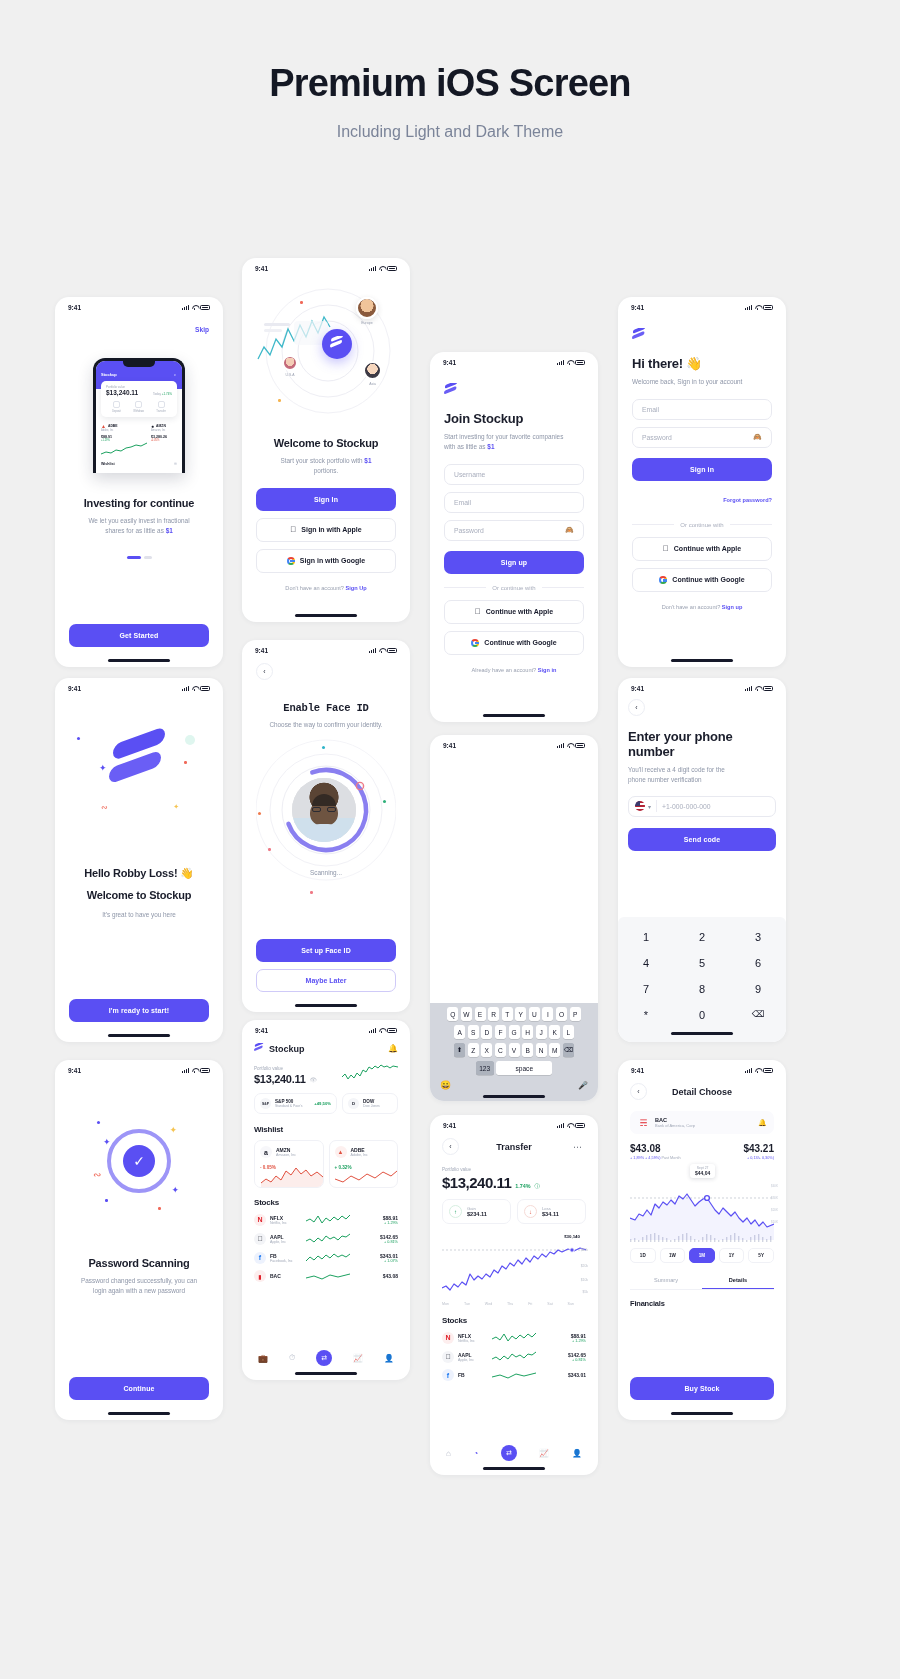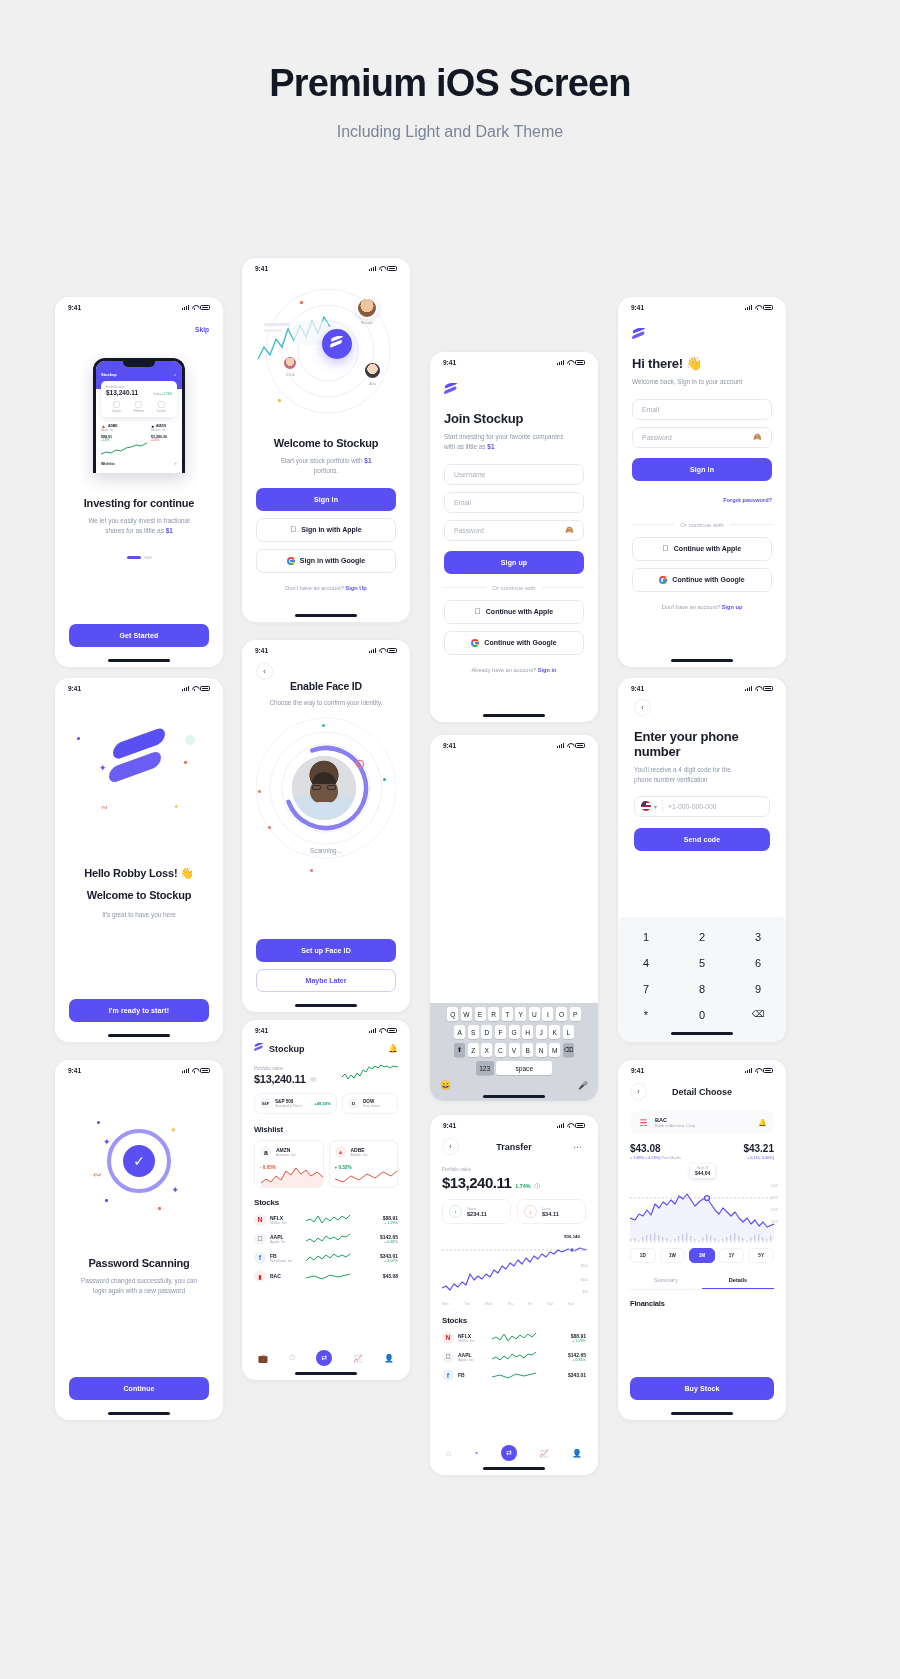--- a/index.html
+++ b/index.html
@@ -389,21 +389,21 @@
               <i></i>
               <i></i>
               <i></i>
             </span>
           <span class="wifi"></span>
           <span class="batt"></span>
         </span>
       </div>
       <div class="body-pad">
         <div style="margin-top:6px;" class="backbtn">‹</div>
-        <div class="h2 center" style="margin-top:0;font-size:10.5px;">Enable Face ID</div>
+        <div class="h2 center" style="margin-top:22px;font-size:10.5px;font-family:Liberation Mono, monospace;">Enable Face ID</div>
         <div class="sub center" style="margin-top:6px;">Choose the way to confirm your identity.</div>
 
         <div style="position:relative;height:158px;margin-top:8px;">
           <svg width="140" height="150" viewBox="0 0 140 150" style="position:absolute;left:0;top:0;">
             <circle cx="70" cy="72" r="70" fill="none" stroke="#f4f4f8" stroke-width="1"></circle>
             <circle cx="70" cy="72" r="56" fill="none" stroke="#f1f1f6" stroke-width="1"></circle>
             <circle cx="70" cy="72" r="44" fill="none" stroke="#eeeef4" stroke-width="1"></circle>
             <circle cx="70" cy="72" r="40" fill="none" stroke="#8a7ff0" stroke-width="4.5" stroke-linecap="round" stroke-dasharray="188 252" transform="rotate(-110 70 72)"></circle>
             <circle cx="104" cy="48" r="3.6" fill="none" stroke="#ef7a86" stroke-width="1.4"></circle>
           </svg>
@@ -913,21 +913,21 @@
           <span class="sig">
               <i></i>
               <i></i>
               <i></i>
               <i></i>
             </span>
           <span class="wifi"></span>
           <span class="batt"></span>
         </span>
       </div>
-      <div style="padding:0 16px;">
+      <div style="padding:0 10px;">
         <div style="margin-top:4px;" class="backbtn">‹</div>
         <div class="h2" style="margin-top:13px;">Enter your phone number</div>
         <div class="sub" style="margin-top:6px;">
           <span>You'll receive a 4 digit code for the</span><br>
           <span>phone number verification</span>
         </div>
         <div class="field" style="margin-top:11px;justify-content:flex-start;gap:5px;padding-left:6px;">
           <span style="display:flex;align-items:center;gap:3px;">
             <span style="width:10px;height:10px;border-radius:50%;background:linear-gradient(#b22234 0 20%,#fff 20% 40%,#b22234 40% 60%,#fff 60% 80%,#b22234 80% 100%);position:relative;overflow:hidden;display:inline-block;">
                 <i style="position:absolute;left:0;top:0;width:5px;height:5px;background:#3c3b6e;display:block;"></i>

